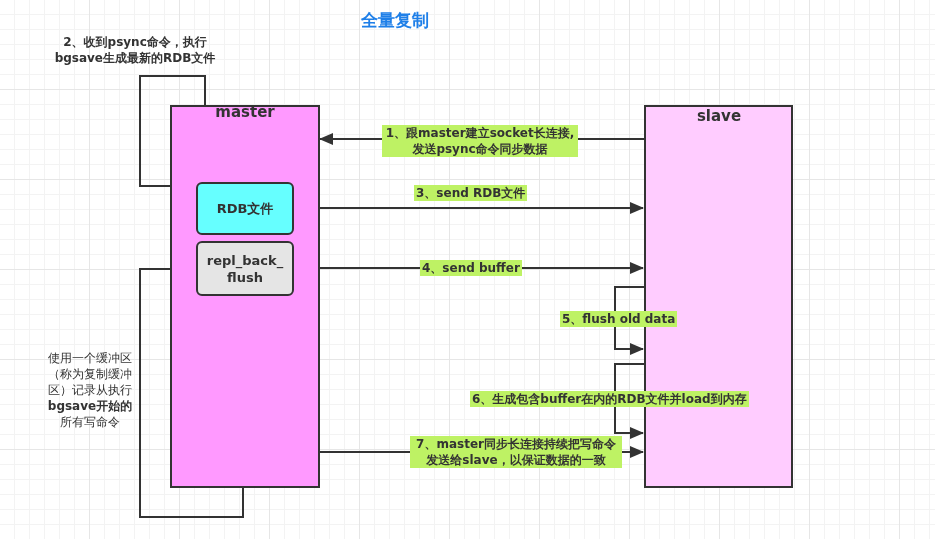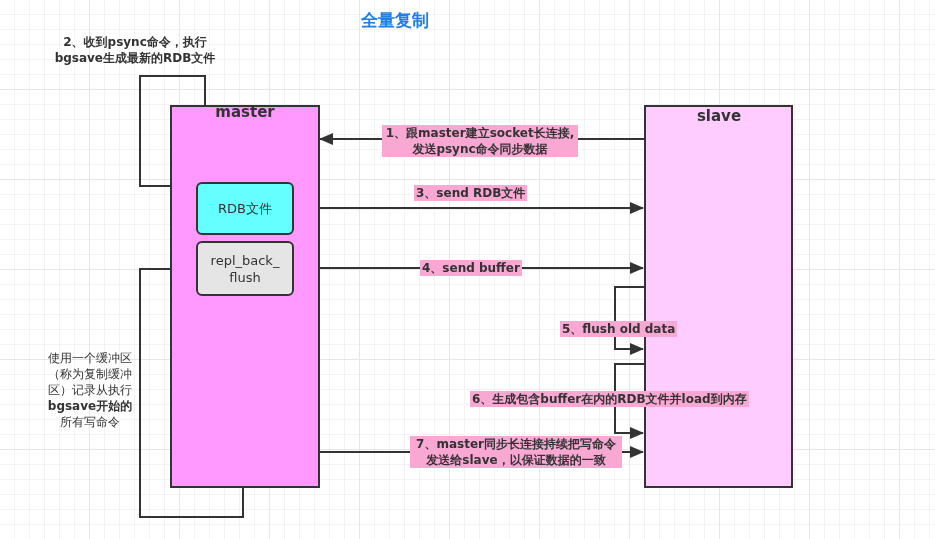--- a/index.html
+++ b/index.html
@@ -14,35 +14,35 @@
       background-size: 90px 90px, 90px 90px, 15px 15px, 15px 15px;
       background-position: -1px -1px, -1px -1px, -1px -1px, -1px -1px;
       font-family: "DejaVu Sans", "Liberation Sans", sans-serif;
       color: #333333;
     }
     #diagram { position: absolute; left: 0; top: 0; }
     .lbl {
       position: absolute; font-weight: bold; font-size: 12px; line-height: 16px;
       text-align: center; white-space: nowrap; color: #333333;
     }
-    .lbl.bg { background: #f9a8d4; }
+    .lbl.bg { background: #bef264; }
     .title {
       position: absolute; left: 340px; top: 9px; width: 110px; text-align: center;
       font-weight: bold; font-size: 17px; line-height: 22px;
     }
     .node-title {
       position: absolute; font-weight: bold; font-size: 15px; line-height: 20px; text-align: center;
     }
     .box {
       position: absolute; box-sizing: border-box; border: 2px solid #333333;
     }
     .inner {
       position: absolute; box-sizing: border-box; border: 2px solid #333333; border-radius: 6px;
       display: flex; align-items: center; justify-content: center; text-align: center;
-      font-weight: normal; font-size: 13px; line-height: 17px;
+      font-weight: bold; font-size: 13px; line-height: 17px;
     }
     .side-note {
       position: absolute; font-size: 12px; line-height: 16px; text-align: center; white-space: nowrap;
       font-weight: normal;
     }
     .side-note .b { font-weight: bold; }
   </style>
 </head>
 <body>
 
@@ -97,21 +97,21 @@
 
 <div class="lbl" style="left:45px; top:34px; width:180px;">
   <div>2、收到psync命令，执行</div>
   <div>bgsave生成最新的RDB文件</div>
 </div>
 
 <div class="lbl bg" style="left:414px; top:185px; padding:0 2px;">3、send RDB文件</div>
 
 <div class="lbl bg" style="left:420px; top:260px; padding:0 2px;">4、send buffer</div>
 
-<div class="lbl bg" style="left:560px; top:321px; padding:0 2px;text-align:right;">5、flush old data</div>
+<div class="lbl bg" style="left:560px; top:311px; padding:0 2px;text-align:right;">5、flush old data</div>
 
 <div class="lbl bg" style="left:470px; top:391px; padding:0 2px;">6、生成包含buffer在内的RDB文件并load到内存</div>
 
 <div class="lbl bg" style="left:376px; top:436px; width:212px;margin-left:34px;">
   <div>7、master同步长连接持续把写命令</div>
   <div>发送给slave，以保证数据的一致</div>
 </div>
 
 <div class="side-note" style="left:40px; top:350px; width:100px;">
   <div>使用一个缓冲区</div>

